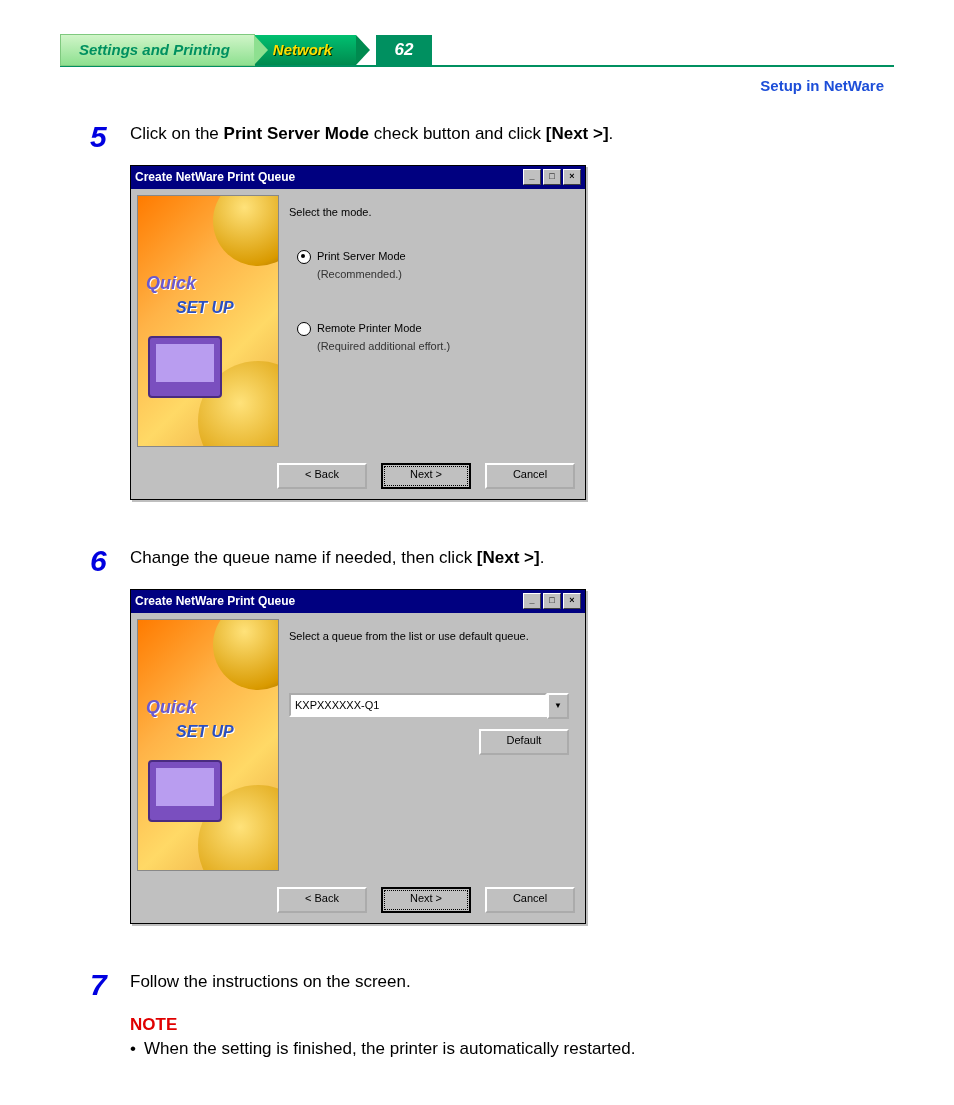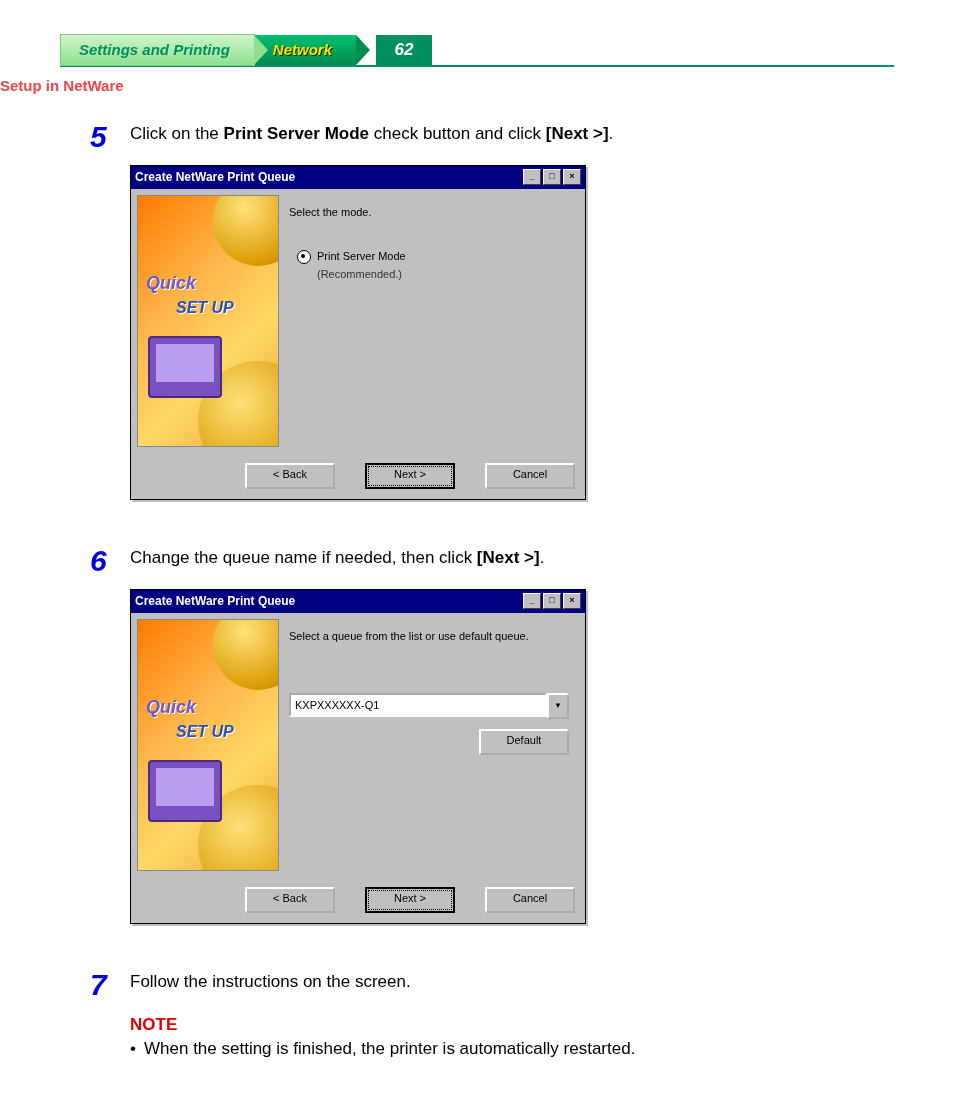--- a/index.html
+++ b/index.html
@@ -4,21 +4,21 @@
 <style>
 body{margin:0;font-family:Arial,Helvetica,sans-serif;background:#fff;width:954px}
 .tabs{display:flex;align-items:center;padding:34px 0 0 60px;position:relative}
 .tab{position:relative;height:30px;line-height:30px;padding:0 24px 0 18px;font-weight:bold;font-style:italic;font-size:15px;color:#009060}
 .tab-green{background:linear-gradient(#d0f5c8,#8ee090);border:1px solid #7fc97f}
 .tab-active{background:linear-gradient(#00c070,#008a4f);color:#ffdf00;text-shadow:1px 1px 0 #003300}
 .tab::after{content:"";position:absolute;right:-14px;top:0;width:0;height:0;border-top:15px solid transparent;border-bottom:15px solid transparent;border-left:14px solid #8ee090;z-index:2}
 .tab-active::after{border-left-color:#008a4f}
 .page-num{margin-left:20px;width:56px;height:30px;background:#009060;color:#fff;font-weight:bold;font-style:italic;display:flex;align-items:center;justify-content:center;font-size:17px}
 .top-line{height:2px;background:#009060;margin:0 60px;margin-top:-1px}
-.subhead{text-align:left;padding:10px 70px 0 0;font-weight:bold;color:#ef4444;font-size:15px}
+.subhead{text-align:right;padding:10px 70px 0 0;font-weight:bold;color:#1d4ed8;font-size:15px}
 .section{display:flex;padding:28px 60px 0 90px}
 .step-num{width:40px;font-size:30px;font-weight:bold;font-style:italic;color:#0000e0;line-height:1}
 .step-body{flex:1;font-size:17px;line-height:1.45}
 .step-body b{font-weight:bold}
 .dlg{width:454px;margin:18px 0 18px 0;background:#c0c0c0;border:1px solid #000;box-shadow:2px 2px 0 rgba(0,0,0,.25)}
 .titlebar{background:#000080;color:#fff;font-size:12px;font-weight:bold;padding:3px 4px;display:flex;align-items:center}
 .titlebar .t{flex:1}
 .winbtn{width:16px;height:14px;background:#c0c0c0;border:1px solid #fff;border-right-color:#404040;border-bottom-color:#404040;margin-left:2px;font-size:9px;text-align:center;line-height:12px;color:#000;font-weight:bold}
 .dlg-body{display:flex;padding:6px}
 .side-img{width:140px;height:250px;position:relative;background:linear-gradient(135deg,#ff7b00 0%,#ffb347 35%,#ffd966 65%,#e8a23a 100%);border:1px solid #888;overflow:hidden}
@@ -31,21 +31,21 @@
 .qtext .l2{display:block;margin-left:30px;color:#2b4fbf;font-size:16px}
 .form-area{flex:1;padding:6px 10px;font-size:11px;color:#000;display:flex;flex-direction:column}
 .form-label{margin:4px 0 18px 0}
 .radio-row{display:flex;align-items:flex-start;margin:10px 0 28px 8px}
 .radio{width:12px;height:12px;border:1px solid #000;border-radius:50%;background:#fff;margin:1px 6px 0 0;position:relative;flex-shrink:0}
 .radio.sel::after{content:"";position:absolute;left:3px;top:3px;width:4px;height:4px;border-radius:50%;background:#000}
 .radio-text .sub{color:#333;margin-top:2px}
 .combo{display:flex;margin-top:30px}
 .combo input{flex:1;height:20px;border:2px inset #fff;font-size:11px;padding:0 4px;background:#fff}
 .combo-btn{width:18px;height:22px;background:#c0c0c0;border:2px outset #fff;display:flex;align-items:center;justify-content:center;font-size:8px}
-.btn-row{display:flex;justify-content:flex-end;padding:10px 10px 10px 0;gap:30px}
+.btn-row{display:flex;justify-content:flex-end;padding:10px 10px 10px 0;gap:14px}
 .btn{min-width:74px;height:22px;background:#c0c0c0;border:2px outset #fff;font-size:11px;text-align:center;line-height:18px;padding:0 6px}
 .btn.focus{outline:1px dotted #000;outline-offset:-4px;border:2px solid #000}
 .btn-right{margin-left:8px;align-self:flex-end;margin-top:10px}
 .note-head{color:#e00000;font-weight:bold;margin-top:18px}
 .bullet{display:flex}
 .bullet .dot{width:14px}
 </style>
 </head>
 <body>
 
@@ -76,20 +76,27 @@
           <div class="monitor"></div>
           <div class="qtext"><span>Quick</span><span class="l2">SET UP</span></div>
         </div>
         <div class="form-area">
           <div class="form-label">Select the mode.</div>
           <div class="radio-row">
             <div class="radio sel"></div>
             <div class="radio-text">
                 <div>Print Server Mode</div>
                 <div class="sub">(Recommended.)</div>
+              </div>
+          </div>
+          <div class="radio-row">
+            <div class="radio"></div>
+            <div class="radio-text">
+                <div>Remote Printer Mode</div>
+                <div class="sub">(Required additional effort.)</div>
               </div>
           </div>
         </div>
       </div>
       <div class="btn-row">
         <div class="btn">&lt; Back</div>
         <div class="btn focus">Next &gt;</div>
         <div class="btn">Cancel</div>
       </div>
     </div>

